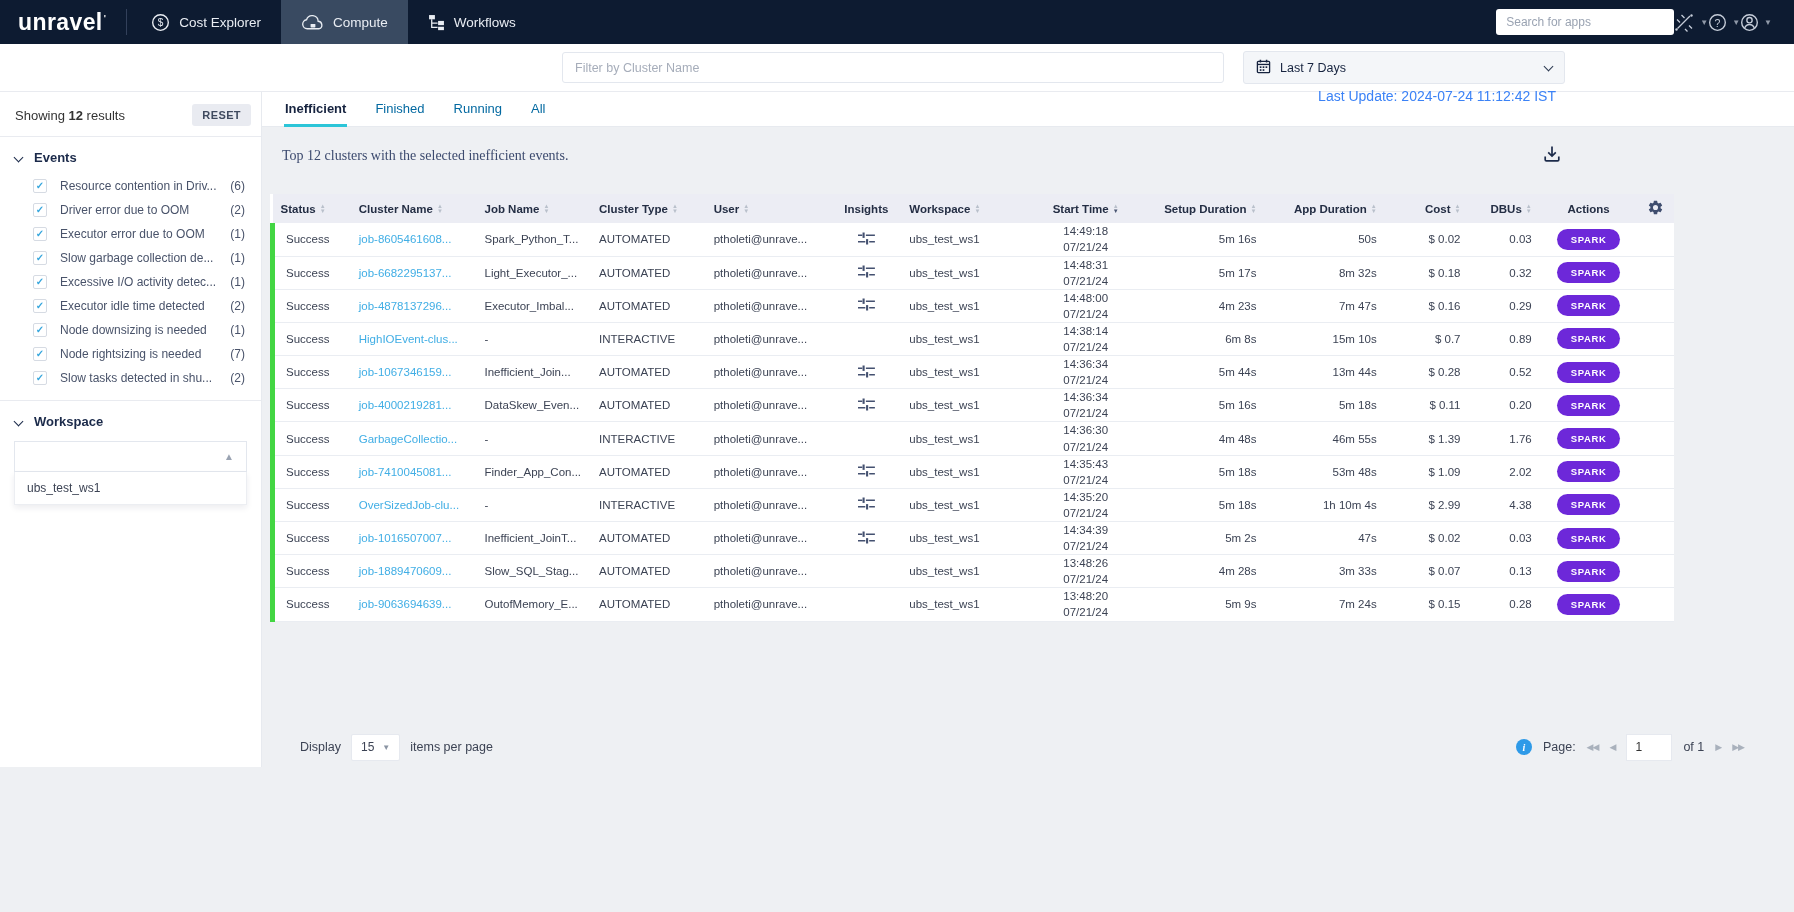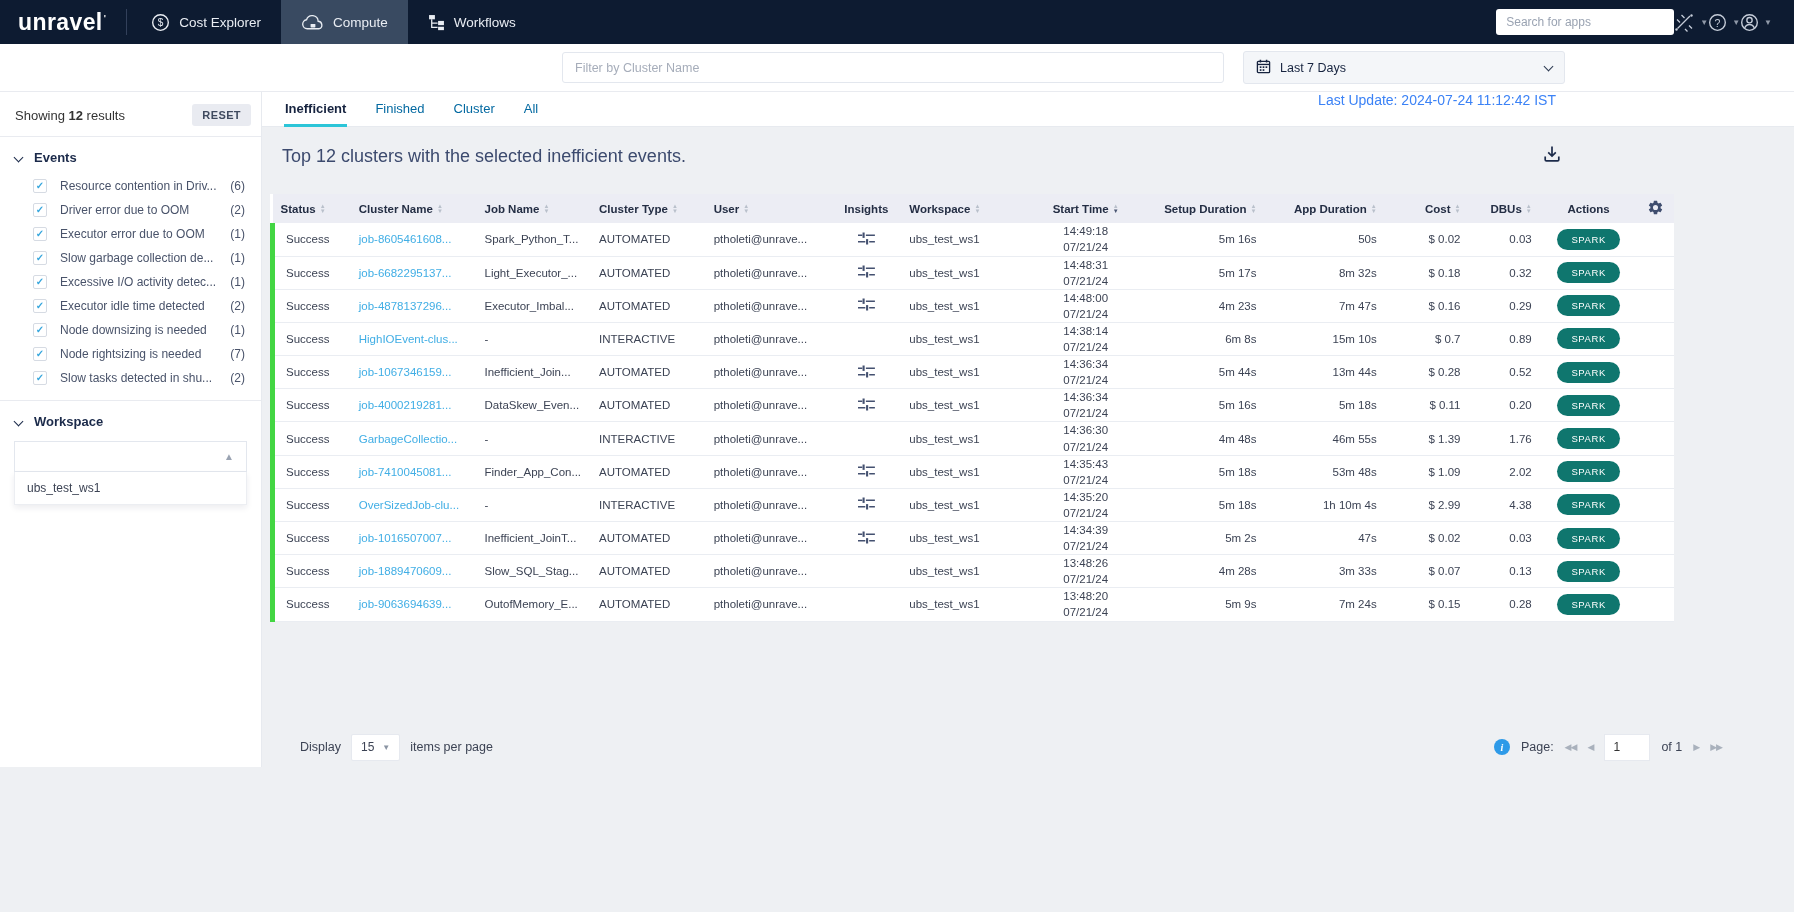--- a/index.html
+++ b/index.html
@@ -59,48 +59,48 @@
   .ws-select { margin:3px 14px 0; height:31px; border:1px solid #e3e7ee; display:flex; align-items:center;
                justify-content:flex-end; padding:0 12px; color:#9aa3b2; cursor:pointer; font-size:10px; }
   .ws-option { margin:0 14px; border:1px solid #eceef2; border-top:none; padding:9px 12px; font-size:12px;
                color:#3c4354; background:#fff; box-shadow:0 3px 6px rgba(20,30,60,.08); cursor:pointer; }
   .sidebar-footer { flex:1; background:#eef0f3; border-top:1px solid #e0e3e9; padding:13px 0 0 13px;
                     font-size:13px; color:#2c3a55; white-space:nowrap; }
   .sidebar-footer .brand-link { color:#39b4d8; cursor:pointer; }
   .sidebar-footer .dot { color:#f07f3c; font-weight:700; }
   
   .main { flex:1; display:flex; flex-direction:column; background:#eef0f3; min-width:0; }
-  .tabs-bar { background:#fff; height:35px; display:flex; align-items:flex-start; padding:0 238px 0 22px;
+  .tabs-bar { background:#fff; height:35px; display:flex; align-items:center; padding:0 238px 0 22px;
               border-bottom:1px solid #e7eaef; }
   .tab { font-size:13px; color:#0369a1; padding:9px 1px 8px; margin-right:27px; cursor:pointer;
          border-bottom:3px solid transparent; }
   .tab.active { color:#16233f; font-weight:700; border-bottom-color:#2cc5d8; }
   .last-update { margin-left:auto; font-size:14px; color:#3b82f6; padding-bottom:26px; }
   .heading-row { display:flex; align-items:center; padding:17px 232px 0 20px; }
-  .heading { font-size:18px; color:#3c4a6e; }
+  .heading { font-size:14px; color:#3c4a6e;font-family:Liberation Serif, serif; }
   .download-btn { margin-left:auto; color:#1c2b4a; cursor:pointer; }
   .table-card { margin:26px 120px 0 8px; background:#fff; }
   table { width:100%; border-collapse:collapse; table-layout:fixed; }
   thead th { background:#ecedf4; height:29px; font-size:11.5px; color:#242e44; font-weight:700;
              text-align:left; padding:0 8px; white-space:nowrap; }
   tbody td { height:33px; border-bottom:1px solid #eaedf2; font-size:11.5px; color:#3c4354;
              padding:0 8px; white-space:nowrap; overflow:hidden; }
   td.status-cell { border-left:5px solid #43d643; padding-left:11px; }
   .al { text-align:left; } .ac { text-align:center; } .ar { text-align:right; }
   .cluster-link { color:#41aee5; cursor:pointer; }
-  .spark-pill { display:inline-block; background:#0f766e; color:#fff; font-size:9.5px; font-weight:400;
+  .spark-pill { display:inline-block; background:#6d28d9; color:#fff; font-size:9.5px; font-weight:700;
                 letter-spacing:.6px; padding:5px 14px; border-radius:11px; cursor:pointer; }
   .start-cell { line-height:1.4; }
   .sort { display:inline-flex; flex-direction:column; vertical-align:middle; margin-left:4px; }
   .sort span { font-size:6px; color:#b9c0cb; line-height:5px; height:5px; }
   .sort span.on { color:#4a5672; }
   .insights-wrap { color:#445170; cursor:pointer; display:inline-block; }
   .gear-th { color:#3f4d6e; text-align:right !important; padding-right:10px !important; cursor:pointer; }
   
-  .pagination { display:flex; align-items:center; margin:112px 72px 0 38px; font-size:12.5px; color:#3c4354;justify-content:center; }
+  .pagination { display:flex; align-items:center; margin:112px 50px 0 38px; font-size:12.5px; color:#3c4354;justify-content:center; }
   .psize { display:flex; align-items:center; gap:8px; background:#fff; border:1px solid #e6e9ef;
            border-radius:2px; height:27px; padding:0 9px; margin:0 10px; font-size:12px; cursor:pointer; }
   .psize .caret { font-size:8px; color:#8a94a3; }
   .pag-right { margin-left:auto; display:flex; align-items:center; gap:11px; }
   .info-dot { width:16px; height:16px; border-radius:50%; background:#2e9ae8; color:#fff; font-size:10px;
               font-weight:700; font-style:italic; display:flex; align-items:center; justify-content:center;
               cursor:pointer; font-family:"Liberation Serif", serif; }
   .pg-arrow { color:#a9b1bc; font-size:9px; letter-spacing:-1px; cursor:pointer; user-select:none; }
   .pg-input { width:46px; height:27px; background:#fff; border:1px solid #e6e9ef; padding:0 8px;
               font-size:12px; color:#333; outline:none; }
@@ -272,21 +272,21 @@
           <div class="ws-option">ubs_test_ws1</div>
         </div>
     </div>
   </aside>
 
   <main class="main">
     <div class="tabs-bar">
       <div id="tabs" style="display:flex;">
           <div class="tab active">Inefficient</div>
           <div class="tab">Finished</div>
-          <div class="tab">Cluster</div>
+          <div class="tab">Running</div>
           <div class="tab">All</div>
         </div>
       <div class="last-update">Last Update: 2024-07-24 11:12:42 IST</div>
     </div>
 
     <div class="heading-row">
       <div class="heading">Top 12 clusters with the selected inefficient events.</div>
       <span class="download-btn" id="ic-download"><svg width="20" height="20" viewBox="0 0 20 20" fill="none" stroke="currentColor" stroke-width="1.7">
             <path d="M10 2.5v9.5M6.2 8.3L10 12l3.8-3.7"></path>
             <path d="M3.2 12.5v3.2a1.2 1.2 0 001.2 1.2h11.2a1.2 1.2 0 001.2-1.2v-3.2"></path>

